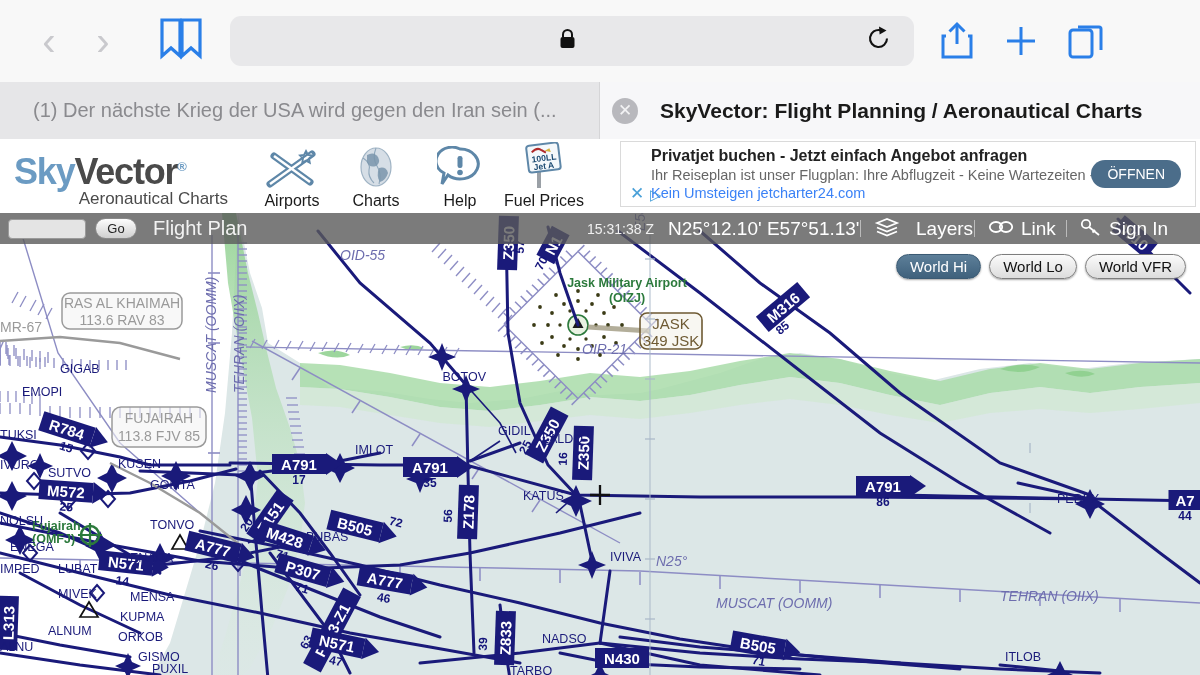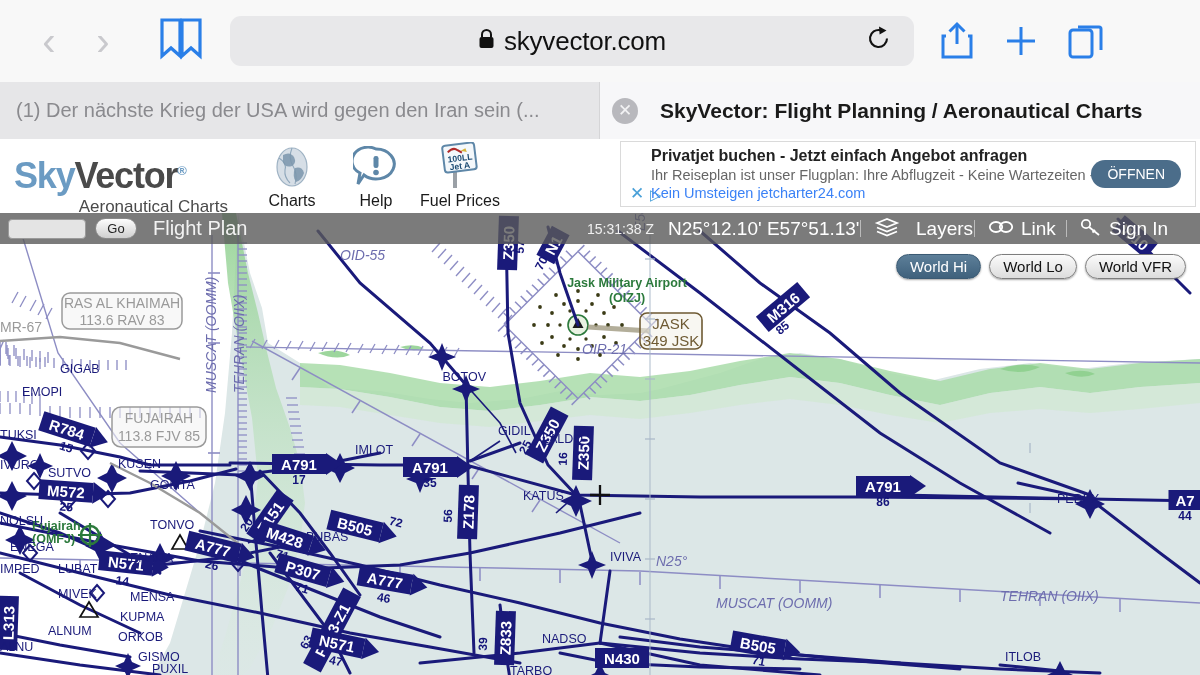--- a/index.html
+++ b/index.html
@@ -26,37 +26,37 @@
   #lock-icon { margin-right:9px; display:inline-flex; }
   #reload-icon { position:absolute; right:22px; top:50%; transform:translateY(-50%);
                  cursor:pointer; }
   .chrome-right { display:flex; align-items:center; margin-left:26px; gap:30px; }
   .chrome-right > span { cursor:pointer; display:inline-flex; }
 
   
   #tab-bar { width:1200px; height:57px; background:#f2f2f4; display:flex;
              border-bottom:1px solid #d0d0d2; }
   .tab { height:57px; display:flex; align-items:center; position:relative; }
-  #tab-inactive { width:600px; background:#e6e6e8; padding-left:16px;
+  #tab-inactive { width:600px; background:#e6e6e8; padding-left:33px;
                   border-right:1px solid #d5d5d7; cursor:pointer; }
   #tab-inactive-label { font-size:20px; color:#8a8a8e; white-space:nowrap;
                         overflow:hidden; text-overflow:ellipsis; }
   #tab-active { flex:1; background:#f7f7f9; padding-left:12px; cursor:pointer;
                 justify-content:flex-start; }
   #tab-close { width:26px; height:26px; border-radius:50%; background:#b8b8bd;
                color:#f2f2f4; font-size:17px; display:flex; align-items:center;
                justify-content:center; margin-right:22px; flex:0 0 26px; cursor:pointer;
                font-family:"Liberation Sans", sans-serif; }
   #tab-active-label { font-size:21px; color:#1a1a1a; font-weight:bold; white-space:nowrap; }
 
   
   #site-header { width:1200px; height:74px; background:#ffffff; display:flex;
                  position:relative; }
   #brand { width:250px; padding:8px 0 0 14px; }
-  #brand-wordmark { font-size:36px; line-height:48px; font-weight:bold;
+  #brand-wordmark { font-size:36px; line-height:40px; font-weight:bold;
                     letter-spacing:-1.2px; }
   .brand-sky { color:#6b9bc3; }
   .brand-vector { color:#4a4a4a; }
   .brand-reg { font-size:13px; vertical-align:super; color:#6b9bc3; }
   #brand-tagline { font-size:17px; color:#4a4a4a; text-align:right;
                    padding-right:22px; margin-top:-3px; }
 
   .navitem { width:84px; display:flex; flex-direction:column; align-items:center;
              justify-content:flex-end; padding-bottom:3px; cursor:pointer; }
   .navitem .nav-label { font-size:16px; color:#1a1a1a; margin-top:2px; white-space:nowrap; }
@@ -140,21 +140,21 @@
     </svg>
   </span>
 
   <div id="url-bar">
     <span id="url-text">
       <span id="lock-icon">
         <svg width="17" height="22" viewBox="0 0 17 22">
           <path d="M4 9 V6.4 a4.5 4.5 0 0 1 9 0 V9" fill="none" stroke="#111" stroke-width="2"></path>
           <rect x="1.5" y="9" width="14" height="11" rx="2" fill="#111"></rect>
         </svg>
-      </span><span>skyvector.com</span>
+      </span>
     </span>
     <span id="reload-icon">
       <svg width="26" height="28" viewBox="0 0 26 28">
         <path d="M21 13.5 a8.5 8.5 0 1 1 -6.6 -8.3" fill="none" stroke="#111" stroke-width="2.1"></path>
         <path d="M13 1.5 L20.5 5.6 L13.6 9.6 Z" fill="#111"></path>
       </svg>
     </span>
   </div>
 
   <div class="chrome-right">
@@ -190,20 +190,36 @@
 </div>
 
 <div id="site-header">
   <div id="brand">
     <div id="brand-wordmark">
       <span class="brand-sky">Sky</span><span class="brand-vector">Vector</span><span class="brand-reg">®</span>
     </div>
     <div id="brand-tagline">Aeronautical Charts</div>
   </div>
 
+  <div class="navitem">
+    <div class="nav-gfx">
+      <svg width="60" height="44" viewBox="0 0 60 44">
+        <g stroke="#5e87a8" stroke-width="7" fill="none" stroke-linecap="round">
+          <path d="M8 38 L50 8"></path>
+          <path d="M12 10 L48 36"></path>
+        </g>
+        <g stroke="#ffffff" stroke-width="2.5" fill="none">
+          <path d="M8 38 L50 8"></path>
+            <path d="M12 10 L48 36"></path>
+        </g>
+        <path d="M44 5 l2 4 4 .5 -3 3 .8 4.3 -3.8-2.2 -3.8 2.2 .8-4.3 -3-3 4-.5z" fill="none" stroke="#5e87a8" stroke-width="1.8"></path>
+      </svg>
+    </div>
+    <div class="nav-label">Airports</div>
+  </div>
 
   <div class="navitem">
     <div class="nav-gfx">
       <svg width="46" height="44" viewBox="0 0 46 44">
         <ellipse cx="23" cy="21" rx="15" ry="19" fill="#d6dee6" stroke="#9fb3c4" stroke-width="1.2"></ellipse>
         <path d="M10 12 q8 5 6 12 q-1 7 5 13 M23 2 q-4 10 1 18 q5 8 2 18" fill="none" stroke="#8fa7bb" stroke-width="1.1"></path>
         <path d="M14 9 q7 -4 11 2 q3 6 -2 9 q-7 2 -9 -4z" fill="#7a95ab" opacity="0.85"></path>
         <path d="M26 22 q7 -2 9 5 q-2 7 -8 9 q-4 -6 -1 -14z" fill="#7a95ab" opacity="0.85"></path>
       </svg>
     </div>

